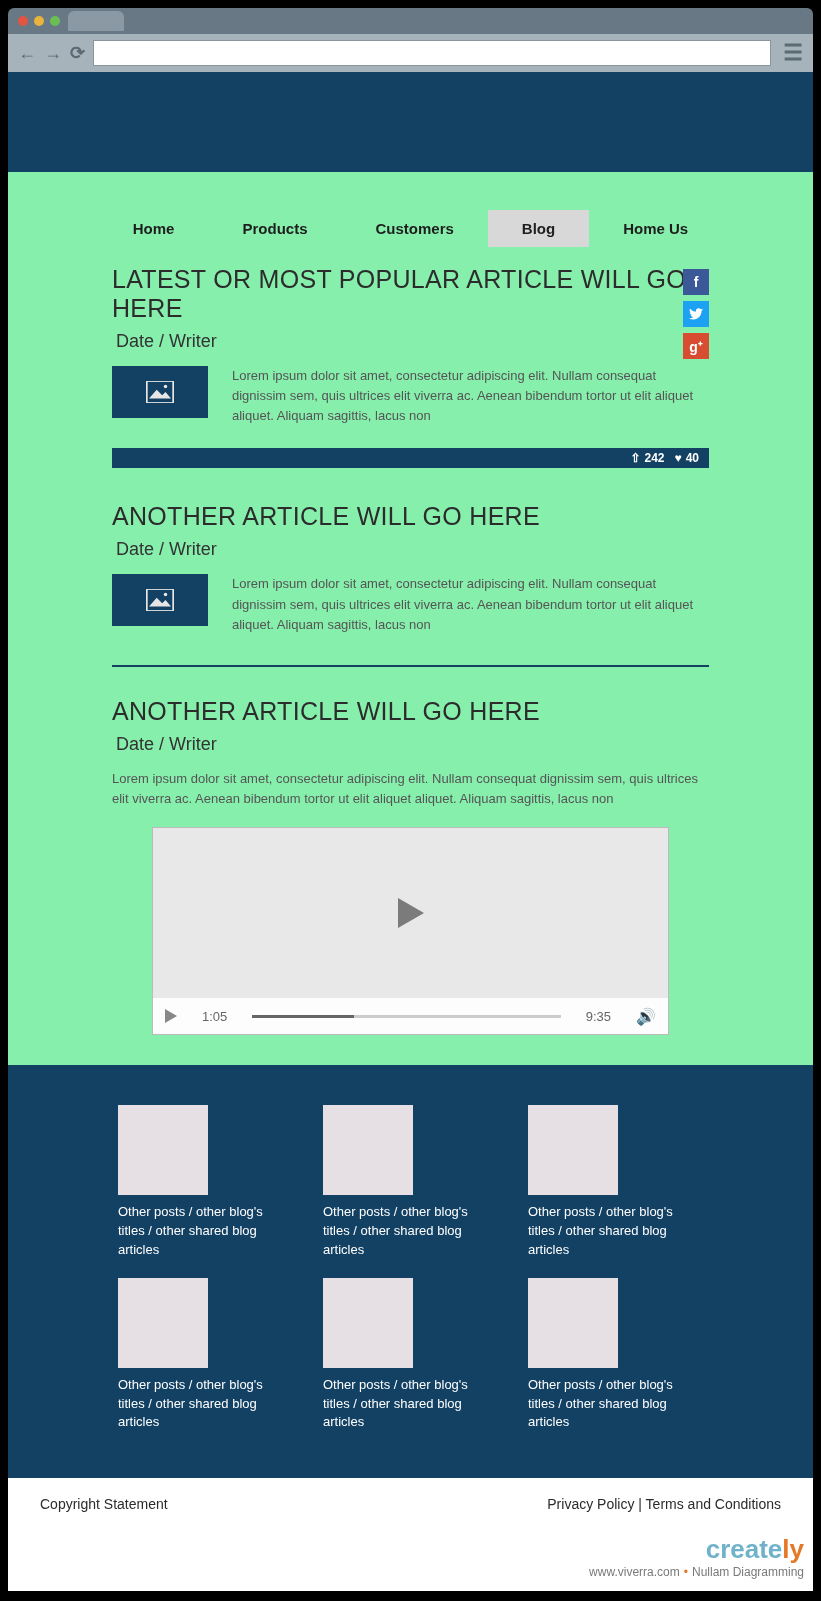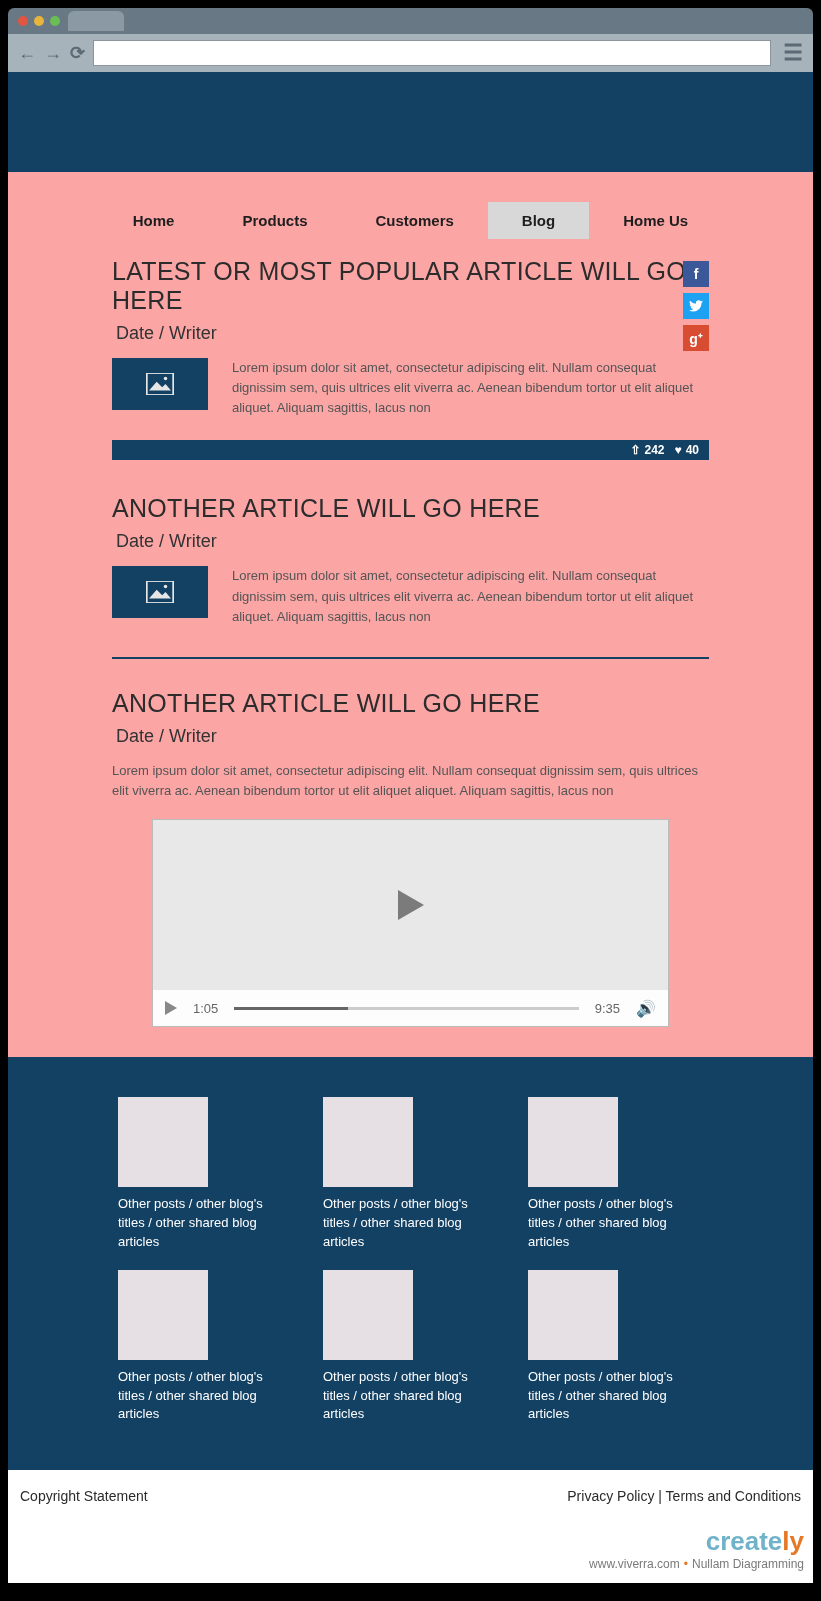--- a/index.html
+++ b/index.html
@@ -10,50 +10,50 @@
 .traffic{display:flex;gap:6px}
 .dot{width:10px;height:10px;border-radius:50%}
 .dot.r{background:#e15541}.dot.y{background:#e8b43b}.dot.g{background:#6bbe53}
 .tab-shape{width:56px;height:20px;background:#8a99a4;margin-left:8px;border-radius:6px 6px 0 0}
 .url-row{display:flex;align-items:center;background:#a7b3bb;padding:6px 10px;gap:8px}
 .nav-arrow,.reload,.menu-btn{color:#5b6a74;font-size:18px;font-weight:bold;cursor:pointer}
 .menu-btn{font-size:22px;margin-left:4px}
 .url-input{flex:1;height:26px;border:1px solid #8a959d;background:#fff}
 .page{background:#134163}
 .hero-gap{height:100px}
-.content{background:#fca5a5;padding:4px 0 30px 0}
+.content{background:#86efac;padding:12px 0 30px 0}
 .nav{display:flex;justify-content:center;gap:0;padding:26px 0 18px 0}
 .nav a{padding:10px 34px;color:#1e1e1e;font-size:15px;font-weight:600;text-decoration:none}
 .nav a.active{background:#d8d8d8}
 .article{padding:0 104px;position:relative}
 .article h1{font-size:25px;font-weight:400;color:#2c2c2c;letter-spacing:.3px}
 .meta{font-size:18px;color:#333;margin:8px 4px 14px}
 .row{display:flex;gap:24px;align-items:flex-start}
 .thumb{width:96px;height:52px;background:#134163;display:flex;align-items:center;justify-content:center;color:#e6e6e6;flex-shrink:0}
 .thumb svg{width:28px;height:22px}
 .excerpt{font-size:13px;color:#555;line-height:1.55}
 .social{position:absolute;right:104px;top:4px;display:flex;flex-direction:column;gap:6px}
 .sbtn{width:26px;height:26px;display:flex;align-items:center;justify-content:center;color:#fff;font-size:14px;font-weight:bold}
 .fb{background:#3b5998}.tw{background:#1da1f2}.gp{background:#d84c32}
 .statbar{margin:22px 104px 0;height:20px;background:#134163;display:flex;justify-content:flex-end;align-items:center;gap:10px;color:#fff;font-size:12px;font-weight:600;padding:0 10px}
 .statbar .ico{display:inline-flex;align-items:center;gap:4px}
 .divider{margin:30px 104px;border-top:2px solid #134163}
 .video{margin:18px 40px 0;border:1px solid #bbb}
 .video-stage{height:170px;background:#e8e8e8;display:flex;align-items:center;justify-content:center}
 .play-tri{width:0;height:0;border-left:26px solid #7b7b7b;border-top:15px solid transparent;border-bottom:15px solid transparent}
-.video-ctrl{height:36px;background:#fdfdfd;display:flex;align-items:center;gap:16px;padding:0 12px;font-size:13px;color:#666}
+.video-ctrl{height:36px;background:#fdfdfd;display:flex;align-items:center;gap:25px;padding:0 12px;font-size:13px;color:#666}
 .ctrl-play{width:0;height:0;border-left:12px solid #888;border-top:7px solid transparent;border-bottom:7px solid transparent}
 .progress{flex:1;height:3px;background:#ccc;position:relative}
 .progress .fill{position:absolute;left:0;top:0;height:100%;width:33%;background:#666}
 .vol{display:flex;align-items:center;gap:2px;font-size:16px;color:#777}
 .related{background:#134163;padding:40px 110px 46px}
 .grid{display:grid;grid-template-columns:1fr 1fr 1fr;gap:18px 30px}
 .card-thumb{width:90px;height:90px;background:#e6e0e4}
 .card-title{color:#fff;font-size:13px;line-height:1.45;margin-top:8px;max-width:158px}
-.footer{background:#fff;padding:18px 12px;display:flex;justify-content:space-between;font-size:14px;color:#2b2b2b}
+.footer{background:#fff;padding:18px 32px;display:flex;justify-content:space-between;font-size:14px;color:#2b2b2b}
 .footer .links a{color:#2b2b2b;text-decoration:none}
 .branding{background:#fff;text-align:right;padding:4px 9px 12px;font-size:12px;color:#7a7a7a}
 .branding .logo{font-size:26px;font-weight:700}
 .branding .logo .c1{color:#6fb2c9}.branding .logo .c2{color:#e57826}
 .sep{margin:0 4px;color:#e57826}
 </style>
 </head>
 <body>
 
 <div class="frame">

